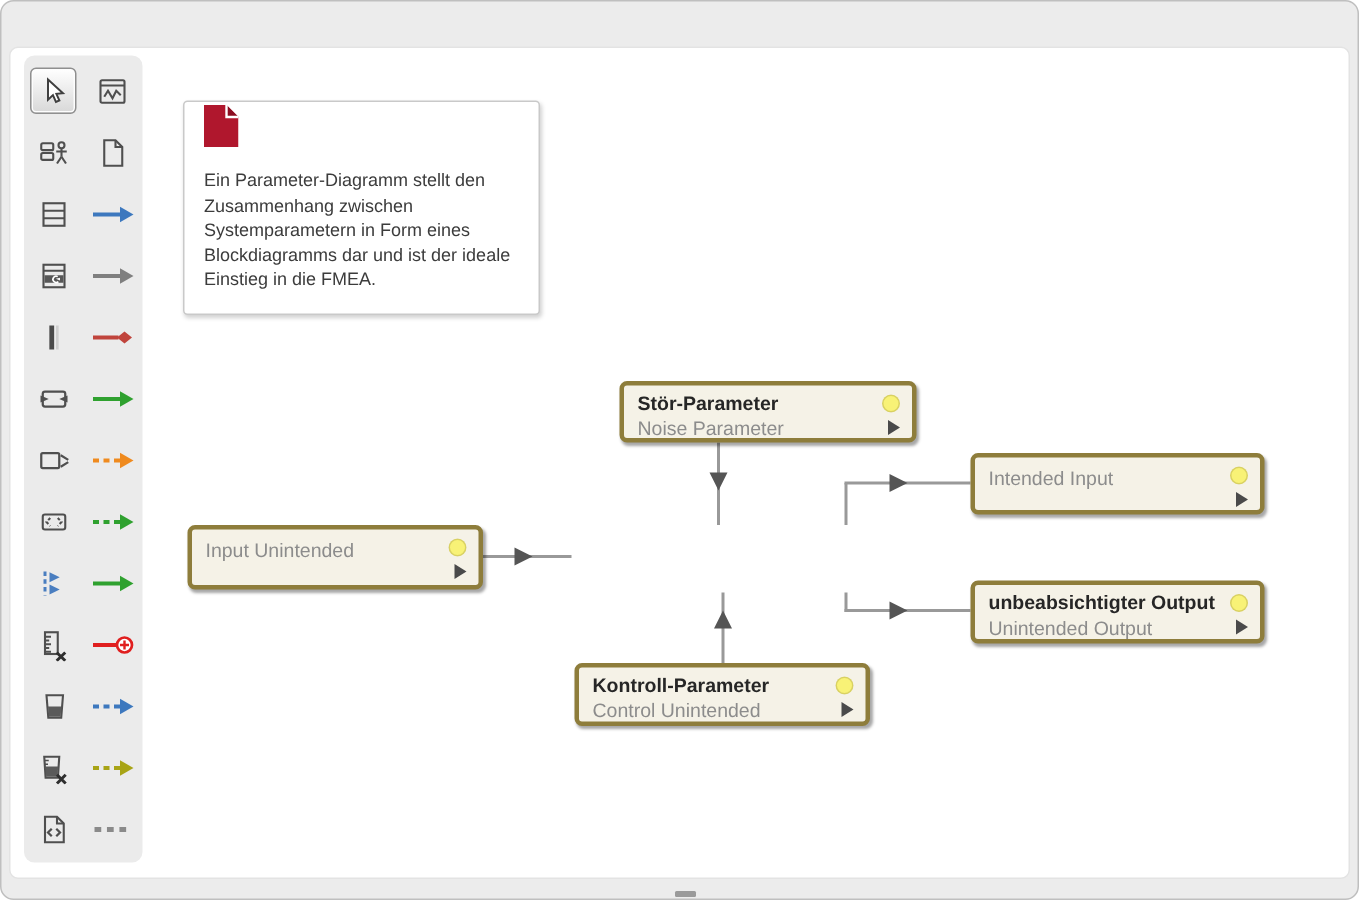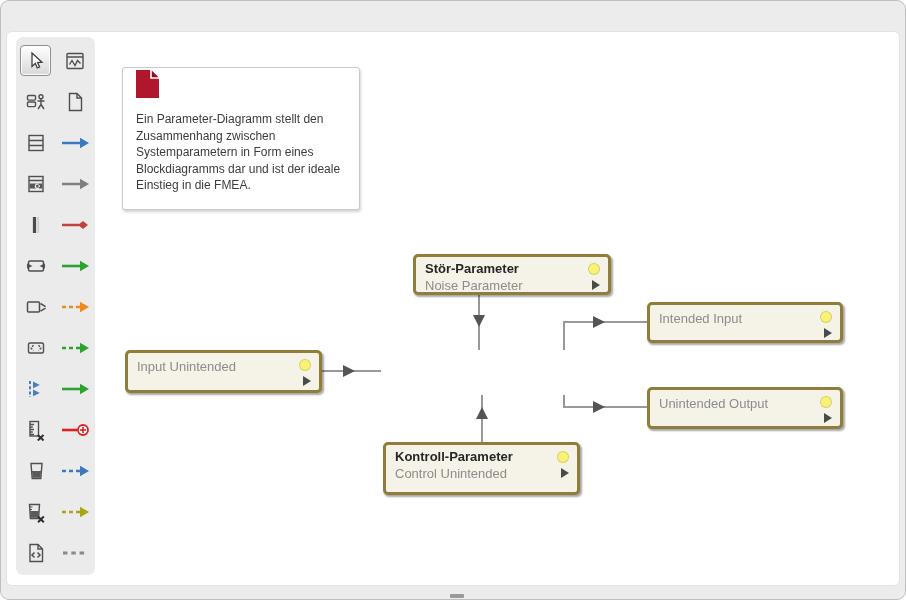--- a/index.html
+++ b/index.html
@@ -68,21 +68,21 @@
     border-radius:50%; background:#f8f276; border:1px solid rgba(160,150,60,0.35);
   }
   .expand-tri {
     position:absolute; right:8px; top:23px; width:0; height:0;
     border-top:5px solid transparent; border-bottom:5px solid transparent;
     border-left:8px solid #4a4a4a;
   }
   .b-stoer      { left:372px; top:222px; width:198px; height:41px;margin-left:34px; }
   .b-input      { left:118px; top:318px; width:197px; height:43px; }
   .b-system     { left:374px; top:318px; width:200px; height:45px; }
-  .b-kontroll   { left:376px; top:410px; width:197px; height:53px; }
+  .b-kontroll   { left:376px; top:410px; width:197px; height:42px; }
   .b-intended   { left:640px; top:270px; width:196px; height:41px; }
   .b-unintended { left:640px; top:355px; width:196px; height:42px; }
   
   .seg { position:absolute; background:#999; }
   .ah-right { position:absolute; width:0; height:0;
     border-top:6px solid transparent; border-bottom:6px solid transparent;
     border-left:12px solid #555; }
   .ah-down { position:absolute; width:0; height:0;
     border-left:6px solid transparent; border-right:6px solid transparent;
     border-top:12px solid #555; }
@@ -340,20 +340,21 @@
       <div class="expand-tri"></div>
     </div>
 
     <div class="block b-intended">
       <div class="subtitle">Intended Input</div>
       <div class="status-dot"></div>
       <div class="expand-tri"></div>
     </div>
 
     <div class="block b-unintended">
+      <div class="title">unbeabsichtigter Output</div>
       <div class="subtitle">Unintended Output</div>
       <div class="status-dot"></div>
       <div class="expand-tri"></div>
     </div>
 
   </div>
 
   <div class="resize-grip"></div>
 </div>
 

